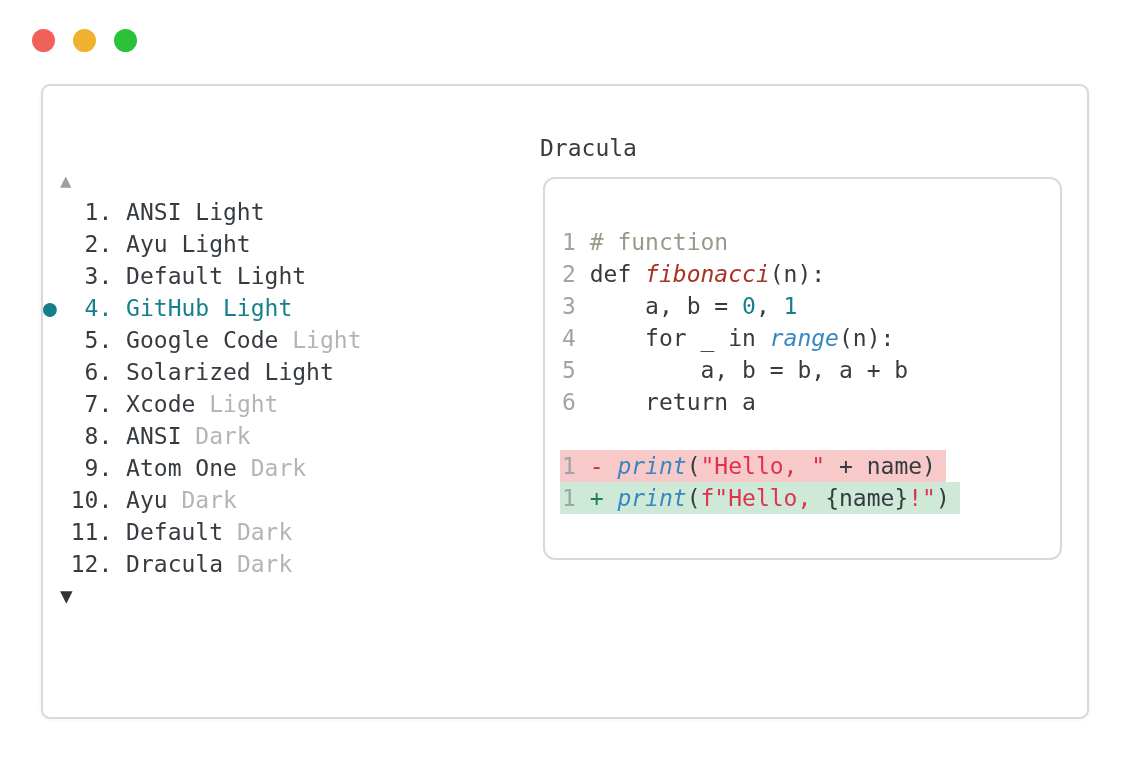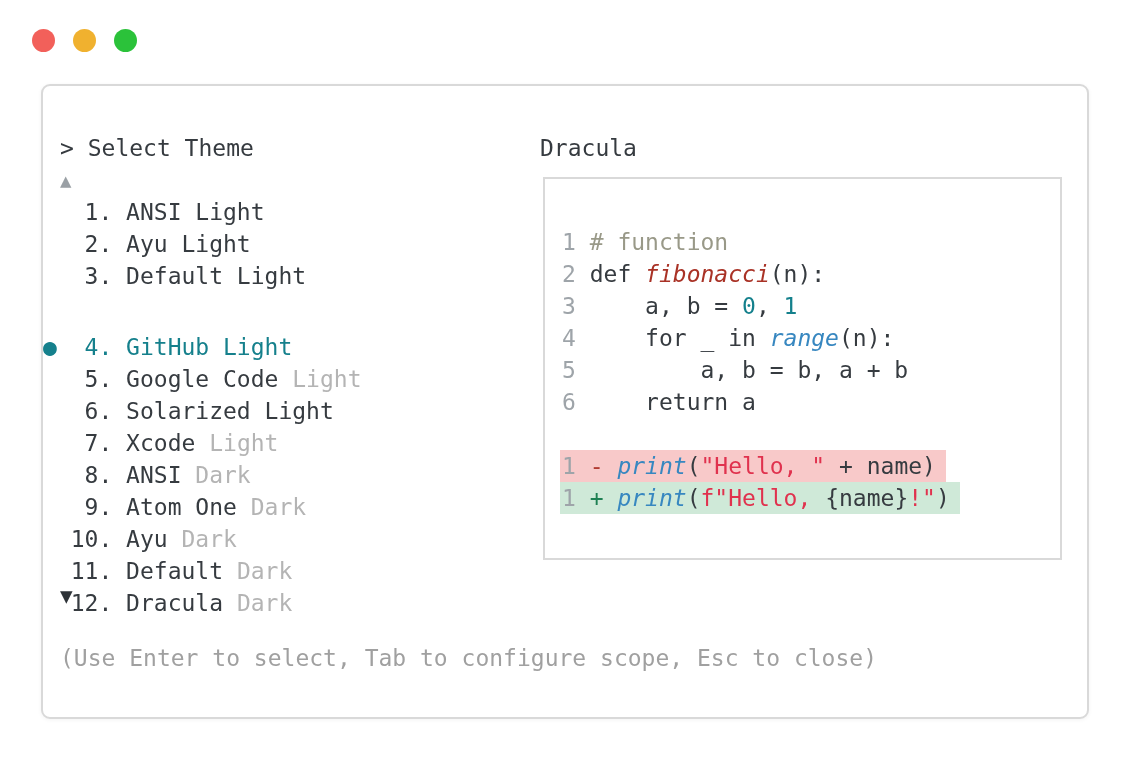--- a/index.html
+++ b/index.html
@@ -21,28 +21,28 @@
     font-family:"DejaVu Sans Mono","Liberation Mono",monospace;
     font-size:23px; line-height:32px; white-space:pre; color:var(--text);
   }
 
   .prompt   { position:absolute; left:17px; top:46px; }
   .up-arrow { position:absolute; left:17px; top:78px; color:var(--arrow-up); font-size:19px; line-height:32px; }
   .theme-list { position:absolute; left:0; top:110px; }
   .row { height:32px; }
   .row .marker { color:var(--accent); }
   .row .muted  { color:var(--muted); }
-  .row.sel, .row.sel .num, .row.sel .name { color:var(--accent);margin-top:39px; }
+  .row.sel, .row.sel .num, .row.sel .name { color:var(--accent); }
   .down-arrow { position:absolute; left:17px; top:494px; color:var(--arrow-down); font-size:21px; line-height:32px; }
   .footer { position:absolute; left:17px; top:556px; color:var(--hint); }
 
   .preview-label { position:absolute; left:497px; top:46px; }
   .preview-box {
     position:absolute; left:500px; top:91px; width:519px; height:383px;
-    background:#fff; border:2px solid var(--border); border-radius:0;
+    background:#fff; border:2px solid var(--border); border-radius:12px;
     padding:47px 10px 0 17px; overflow:hidden;
   }
   .code-line { height:32px; }
   .ln { color:var(--linenum); }
   .tk-plain   { color:var(--text);text-align:right; }
   .tk-comment { color:var(--comment); }
   .tk-func    { color:var(--func-red);font-style:italic; }
   .tk-number  { color:var(--number-teal); }
   .tk-builtin { color:var(--builtin-blue);font-style:italic; }
   .tk-string  { color:var(--string-red); }
@@ -55,23 +55,21 @@
 </head>
 <body>
 
 <div class="traffic">
   <div class="light red"></div>
   <div class="light yellow"></div>
   <div class="light green"></div>
 </div>
 
 <div class="panel">
-  <div class="mono prompt">&gt; Select Theme</div>
   <div class="mono up-arrow">▲</div>
   <div class="mono theme-list"><div class="row"><span class="marker">  </span><span class="num"> 1. </span><span class="name">ANSI Light</span></div><div class="row"><span class="marker">  </span><span class="num"> 2. </span><span class="name">Ayu Light</span></div><div class="row"><span class="marker">  </span><span class="num"> 3. </span><span class="name">Default Light</span></div><div class="row sel"><span class="marker">● </span><span class="num"> 4. </span><span class="name">GitHub Light</span></div><div class="row"><span class="marker">  </span><span class="num"> 5. </span><span class="name">Google Code</span><span class="muted"> Light</span></div><div class="row"><span class="marker">  </span><span class="num"> 6. </span><span class="name">Solarized Light</span></div><div class="row"><span class="marker">  </span><span class="num"> 7. </span><span class="name">Xcode</span><span class="muted"> Light</span></div><div class="row"><span class="marker">  </span><span class="num"> 8. </span><span class="name">ANSI</span><span class="muted"> Dark</span></div><div class="row"><span class="marker">  </span><span class="num"> 9. </span><span class="name">Atom One</span><span class="muted"> Dark</span></div><div class="row"><span class="marker">  </span><span class="num">10. </span><span class="name">Ayu</span><span class="muted"> Dark</span></div><div class="row"><span class="marker">  </span><span class="num">11. </span><span class="name">Default</span><span class="muted"> Dark</span></div><div class="row"><span class="marker">  </span><span class="num">12. </span><span class="name">Dracula</span><span class="muted"> Dark</span></div></div>
   <div class="mono down-arrow">▼</div>
-  <div class="mono footer">(Use Enter to select, Tab to configure scope, Esc to close)</div>
 
   <div class="mono preview-label">Dracula</div>
   <div class="preview-box">
     <div class="mono"><div class="code-line"><span class="ln">1</span><span class="tk-plain"> </span><span class="tk-comment"># function</span></div><div class="code-line"><span class="ln">2</span><span class="tk-plain"> def </span><span class="tk-func">fibonacci</span><span class="tk-plain">(n):</span></div><div class="code-line"><span class="ln">3</span><span class="tk-plain">     a, b = </span><span class="tk-number">0</span><span class="tk-plain">, </span><span class="tk-number">1</span></div><div class="code-line"><span class="ln">4</span><span class="tk-plain">     for _ in </span><span class="tk-builtin">range</span><span class="tk-plain">(n):</span></div><div class="code-line"><span class="ln">5</span><span class="tk-plain">         a, b = b, a + b</span></div><div class="code-line"><span class="ln">6</span><span class="tk-plain">     return a</span></div><div class="code-line"></div><div class="code-line"><span class="hl hl-del"><span class="ln">1</span><span class="tk-del"> - </span><span class="tk-builtin">print</span><span class="tk-plain">(</span><span class="tk-string">"Hello, "</span><span class="tk-plain"> + name)</span></span></div><div class="code-line"><span class="hl hl-ins"><span class="ln">1</span><span class="tk-ins"> + </span><span class="tk-builtin">print</span><span class="tk-plain">(</span><span class="tk-string">f"Hello, </span><span class="tk-plain">{name}</span><span class="tk-string">!"</span><span class="tk-plain">)</span></span></div></div>
   </div>
 </div>
 
 </body></html>

